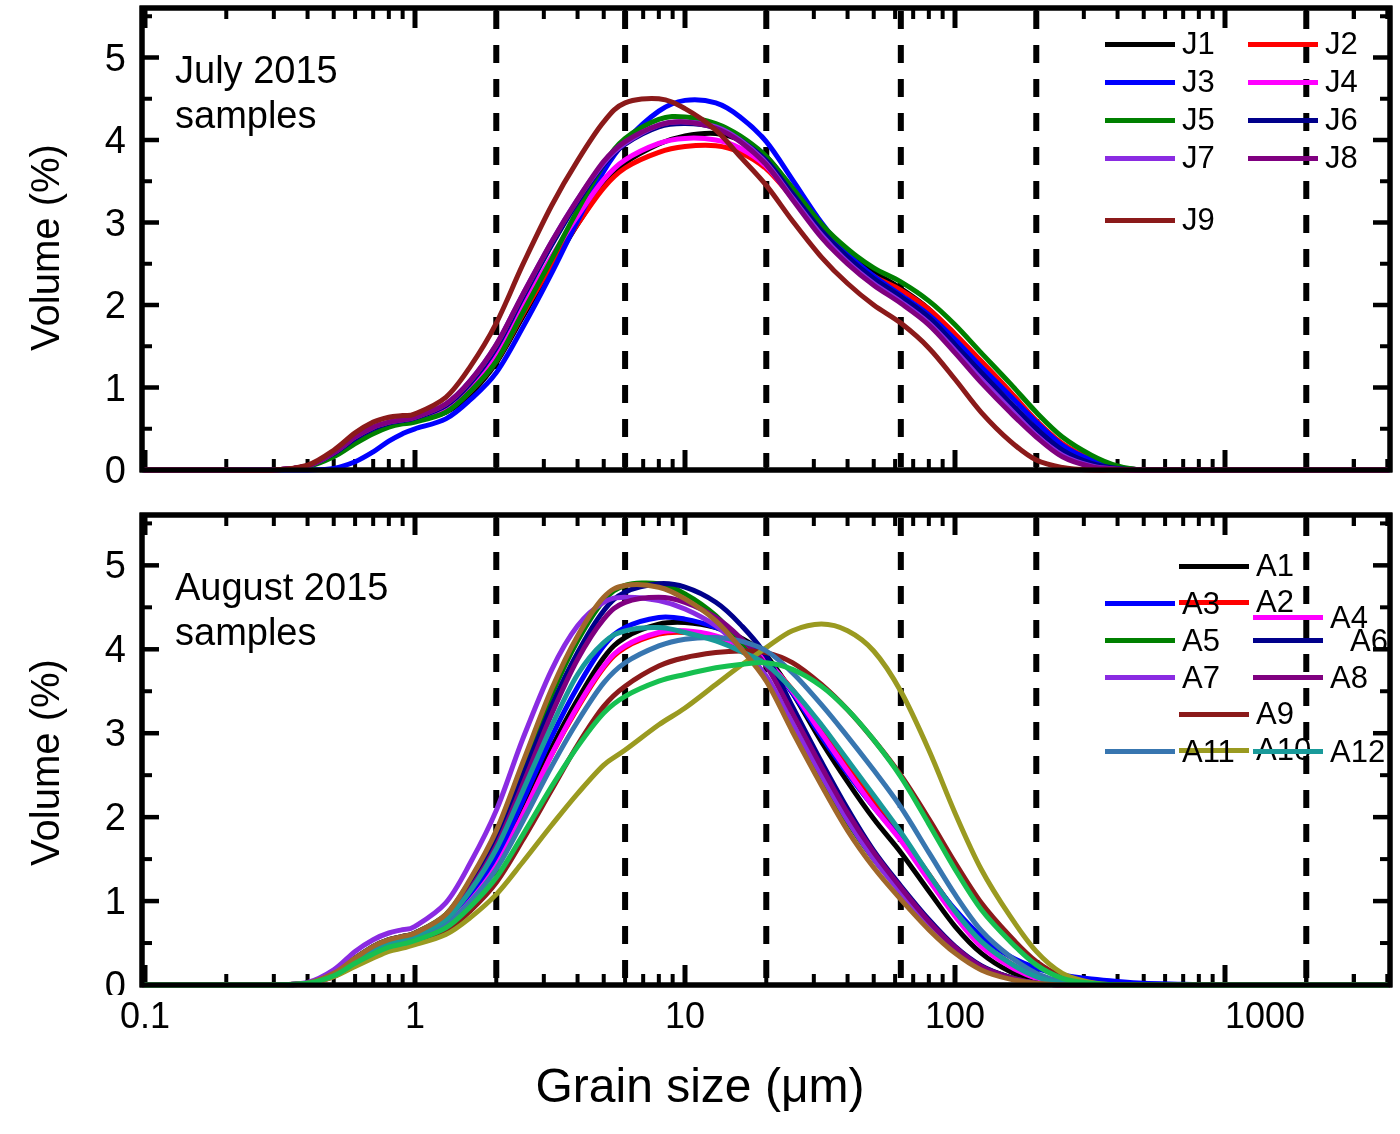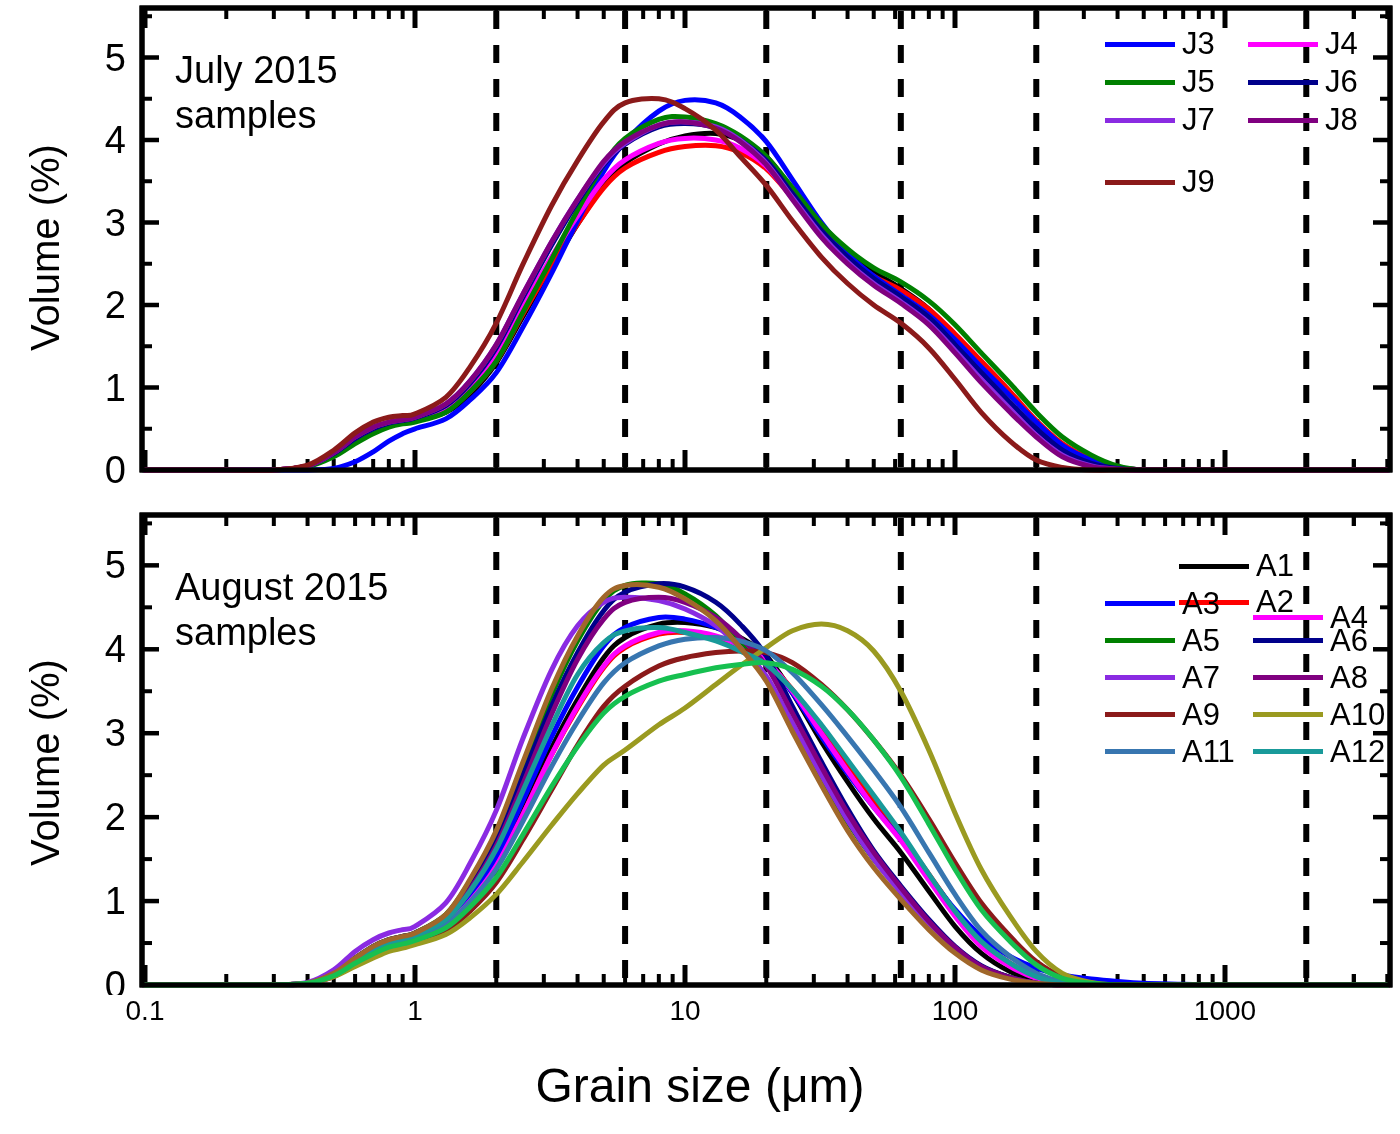--- a/index.html
+++ b/index.html
@@ -5,21 +5,21 @@
   html,body{margin:0;padding:0;background:#fff;}
   body{width:1400px;height:1134px;font-family:"Liberation Sans",sans-serif;overflow:hidden;}
   #root{position:relative;width:1400px;height:1134px;background:#fff;}
   .panel{position:absolute;}
   .ylabel{
     position:absolute;font-size:40px;color:#000;
     transform-origin:center center;white-space:nowrap;
   }
   .annot{position:absolute;font-size:38px;color:#000;line-height:1.18;white-space:pre-line;}
   .xlabel{position:absolute;font-size:48px;color:#000;white-space:nowrap;}
-  .ticklab{position:absolute;font-size:28px;color:#000;white-space:nowrap;}
+  .ticklab{position:absolute;font-size:36px;color:#000;white-space:nowrap;}
   .legbox{position:absolute;}
   .legrow{display:flex;align-items:center;}
   .legitem{display:flex;align-items:center;}
   .legline{display:inline-block;height:5px;}
   .legtxt{font-size:31px;color:#000;margin-left:7px;white-space:nowrap;}
   svg{display:block;}
 </style>
 </head>
 <body>
 
@@ -162,20 +162,30 @@
         <path d="M145.0,470.0C158.5,470.0 204.8,470.0 226.3,470.0C247.7,470.0 260.3,470.7 273.8,470.0C287.4,469.3 297.6,468.6 307.6,465.9C317.5,463.1 325.8,458.0 333.7,453.5C341.6,449.0 348.5,442.8 355.1,438.6C361.7,434.5 367.6,431.4 373.2,428.8C378.8,426.1 383.9,424.4 388.8,423.0C393.7,421.6 398.3,421.3 402.6,420.5C407.0,419.7 407.8,420.5 415.0,418.0C422.2,415.5 436.6,411.4 445.8,405.6C455.0,399.9 461.7,393.0 470.1,383.4C478.5,373.8 487.6,362.1 496.3,347.9C505.0,333.7 513.3,315.4 522.4,298.4C531.6,281.3 542.2,261.7 551.4,245.6C560.6,229.5 568.8,215.3 577.6,201.9C586.3,188.4 595.8,174.4 603.7,164.7C611.6,155.1 615.9,150.4 625.1,144.1C634.3,137.8 648.9,130.2 658.8,126.8C668.8,123.4 675.5,123.4 685.0,123.5C694.5,123.6 706.6,124.9 715.8,127.6C725.0,130.4 731.7,134.5 740.1,140.0C748.5,145.5 757.6,151.7 766.3,160.6C775.0,169.6 783.3,181.9 792.4,193.6C801.6,205.3 812.2,220.2 821.4,230.7C830.6,241.3 838.8,249.2 847.6,257.1C856.3,265.1 864.8,272.0 873.7,278.6C882.6,285.2 891.6,290.3 900.8,296.8C910.0,303.2 919.8,309.4 928.8,317.4C937.9,325.4 946.3,335.4 955.0,344.6C963.7,353.8 972.0,363.0 981.2,372.6C990.4,382.3 1000.9,393.0 1010.1,402.4C1019.3,411.7 1027.6,420.8 1036.3,428.8C1045.0,436.7 1053.3,444.4 1062.4,450.2C1071.6,456.0 1082.2,460.4 1091.4,463.4C1100.6,466.4 1108.8,467.3 1117.6,468.4C1126.3,469.5 1132.8,469.7 1143.7,470.0C1154.7,470.3 1169.6,470.0 1183.2,470.0C1196.7,470.0 1204.5,470.0 1225.0,470.0C1245.5,470.0 1279.2,470.0 1306.3,470.0C1333.4,470.0 1374.0,470.0 1387.6,470.0" fill="none" stroke="#00008b" stroke-width="5" stroke-linejoin="round" stroke-linecap="round"></path>
         <path d="M145.0,470.0C158.5,470.0 204.8,470.0 226.3,470.0C247.7,470.0 260.3,470.7 273.8,470.0C287.4,469.3 297.6,468.8 307.6,465.9C317.5,463.0 325.8,457.5 333.7,452.7C341.6,447.9 348.5,441.3 355.1,437.0C361.7,432.7 367.6,429.6 373.2,427.1C378.8,424.6 383.9,423.4 388.8,422.1C393.7,420.9 398.3,420.5 402.6,419.7C407.0,418.9 407.8,419.8 415.0,417.2C422.2,414.6 436.6,410.1 445.8,404.0C455.0,397.9 461.7,390.8 470.1,380.9C478.5,371.0 487.6,358.9 496.3,344.6C505.0,330.3 513.3,312.2 522.4,295.1C531.6,278.1 542.2,258.3 551.4,242.3C560.6,226.3 568.8,212.6 577.6,199.4C586.3,186.2 595.8,172.4 603.7,163.1C611.6,153.7 615.9,149.6 625.1,143.3C634.3,137.0 648.9,128.7 658.8,125.1C668.8,121.6 675.5,121.6 685.0,121.9C694.5,122.1 706.6,123.8 715.8,126.8C725.0,129.8 731.7,134.0 740.1,140.0C748.5,146.0 757.6,153.5 766.3,163.1C775.0,172.7 783.3,185.8 792.4,197.8C801.6,209.7 812.2,224.1 821.4,234.9C830.6,245.6 838.8,254.0 847.6,262.1C856.3,270.2 864.8,276.9 873.7,283.5C882.6,290.1 891.6,295.1 900.8,301.7C910.0,308.3 919.8,315.0 928.8,323.1C937.9,331.3 946.3,341.0 955.0,350.4C963.7,359.7 972.0,369.5 981.2,379.3C990.4,389.0 1000.9,399.6 1010.1,408.9C1019.3,418.3 1027.6,427.7 1036.3,435.4C1045.0,443.1 1053.3,450.1 1062.4,455.1C1071.6,460.2 1082.2,463.5 1091.4,465.9C1100.6,468.2 1108.8,468.5 1117.6,469.2C1126.3,469.9 1132.8,469.9 1143.7,470.0C1154.7,470.1 1169.6,470.0 1183.2,470.0C1196.7,470.0 1204.5,470.0 1225.0,470.0C1245.5,470.0 1279.2,470.0 1306.3,470.0C1333.4,470.0 1374.0,470.0 1387.6,470.0" fill="none" stroke="#8a2be2" stroke-width="5" stroke-linejoin="round" stroke-linecap="round"></path>
         <path d="M145.0,470.0C158.5,470.0 204.8,470.0 226.3,470.0C247.7,470.0 260.3,470.7 273.8,470.0C287.4,469.3 297.6,468.8 307.6,465.9C317.5,463.0 325.8,457.5 333.7,452.7C341.6,447.9 348.5,441.3 355.1,437.0C361.7,432.7 367.6,429.6 373.2,427.1C378.8,424.6 383.9,423.4 388.8,422.1C393.7,420.9 398.3,420.5 402.6,419.7C407.0,418.9 407.8,419.8 415.0,417.2C422.2,414.6 436.6,410.1 445.8,404.0C455.0,397.9 461.7,390.8 470.1,380.9C478.5,371.0 487.6,358.9 496.3,344.6C505.0,330.3 513.3,312.2 522.4,295.1C531.6,278.1 542.2,258.3 551.4,242.3C560.6,226.3 568.8,212.9 577.6,199.4C586.3,185.9 595.8,171.1 603.7,161.4C611.6,151.8 615.9,147.7 625.1,141.6C634.3,135.6 648.9,128.4 658.8,125.1C668.8,121.8 675.5,121.3 685.0,121.9C694.5,122.4 706.6,125.1 715.8,128.4C725.0,131.7 731.7,135.6 740.1,141.6C748.5,147.7 757.6,155.1 766.3,164.7C775.0,174.4 783.3,187.3 792.4,199.4C801.6,211.5 812.2,226.6 821.4,237.3C830.6,248.1 838.8,255.8 847.6,263.8C856.3,271.7 864.8,278.6 873.7,285.2C882.6,291.8 891.6,296.7 900.8,303.3C910.0,309.9 919.8,316.5 928.8,324.8C937.9,333.0 946.3,343.2 955.0,352.9C963.7,362.5 972.0,372.7 981.2,382.6C990.4,392.4 1000.9,403.2 1010.1,412.3C1019.3,421.3 1027.6,429.6 1036.3,437.0C1045.0,444.4 1053.3,451.9 1062.4,456.8C1071.6,461.8 1082.2,464.6 1091.4,466.7C1100.6,468.8 1108.8,468.6 1117.6,469.2C1126.3,469.7 1132.8,469.9 1143.7,470.0C1154.7,470.1 1169.6,470.0 1183.2,470.0C1196.7,470.0 1204.5,470.0 1225.0,470.0C1245.5,470.0 1279.2,470.0 1306.3,470.0C1333.4,470.0 1374.0,470.0 1387.6,470.0" fill="none" stroke="#800080" stroke-width="5" stroke-linejoin="round" stroke-linecap="round"></path>
         <path d="M145.0,470.0C158.5,470.0 204.8,470.0 226.3,470.0C247.7,470.0 260.3,470.8 273.8,470.0C287.4,469.2 297.6,468.4 307.6,465.1C317.5,461.8 325.8,455.6 333.7,450.2C341.6,444.8 348.5,437.6 355.1,432.9C361.7,428.2 367.6,424.8 373.2,422.1C378.8,419.5 383.9,418.3 388.8,417.2C393.7,416.1 398.3,416.1 402.6,415.6C407.0,415.0 407.8,416.9 415.0,413.9C422.2,410.9 436.6,405.2 445.8,397.4C455.0,389.6 461.7,379.3 470.1,366.9C478.5,354.5 487.6,340.1 496.3,323.1C505.0,306.2 513.3,284.9 522.4,265.4C531.6,245.9 542.2,223.5 551.4,206.0C560.6,188.5 568.8,174.6 577.6,160.6C586.3,146.6 595.8,131.5 603.7,121.9C611.6,112.2 615.9,106.7 625.1,102.9C634.3,99.0 648.9,97.8 658.8,98.8C668.8,99.7 675.5,103.4 685.0,108.6C694.5,113.9 706.6,122.1 715.8,130.1C725.0,138.1 731.7,147.3 740.1,156.5C748.5,165.7 757.6,174.7 766.3,185.4C775.0,196.1 783.3,208.9 792.4,220.8C801.6,232.8 812.2,246.7 821.4,257.1C830.6,267.6 838.8,275.6 847.6,283.5C856.3,291.5 864.8,298.4 873.7,305.0C882.6,311.6 891.6,316.0 900.8,323.1C910.0,330.3 919.8,338.5 928.8,347.9C937.9,357.3 946.3,368.5 955.0,379.3C963.7,390.0 972.0,401.9 981.2,412.3C990.4,422.6 1000.9,433.1 1010.1,441.1C1019.3,449.1 1027.6,455.7 1036.3,460.1C1045.0,464.5 1053.3,465.9 1062.4,467.5C1071.6,469.2 1082.2,469.6 1091.4,470.0C1100.6,470.4 1108.8,470.0 1117.6,470.0C1126.3,470.0 1132.8,470.0 1143.7,470.0C1154.7,470.0 1169.6,470.0 1183.2,470.0C1196.7,470.0 1204.5,470.0 1225.0,470.0C1245.5,470.0 1279.2,470.0 1306.3,470.0C1333.4,470.0 1374.0,470.0 1387.6,470.0" fill="none" stroke="#8b1a1a" stroke-width="5" stroke-linejoin="round" stroke-linecap="round"></path>
         <rect x="142" y="8" width="1248" height="462" fill="none" stroke="#000" stroke-width="5"></rect>
       </svg>
   </div>
   <div class="annot" style="left:175px;top:48px;width:290px;">July 2015
 samples</div>
   <div class="legbox" id="leg-top" style="left:1105px;top:25px;">
+      <div class="legrow" style="height: 38px;">
+        <div class="legitem" style="width: 143px;">
+          <span class="legline" style="width: 70px; background: rgb(0, 0, 0);"></span>
+          <span class="legtxt">J1</span>
+        </div>
+        <div class="legitem" style="width: 143px;">
+          <span class="legline" style="width: 70px; background: rgb(255, 0, 0);"></span>
+          <span class="legtxt">J2</span>
+        </div>
+      </div>
       <div class="legrow" style="height: 38px;">
         <div class="legitem" style="width: 143px; text-align: right;">
           <span class="legline" style="width: 70px; background: rgb(0, 0, 255);"></span>
           <span class="legtxt">J3</span>
         </div>
         <div class="legitem" style="width: 143px;">
           <span class="legline" style="width: 70px; background: rgb(255, 0, 255);"></span>
           <span class="legtxt">J4</span>
         </div>
       </div>
@@ -371,36 +381,36 @@
         <div class="legitem" style="width: 148px; margin-top: 28px;">
           <span class="legline" style="width: 70px; background: rgb(255, 0, 255);"></span>
           <span class="legtxt">A4</span>
         </div>
       </div>
       <div class="legrow" style="height: 37px;">
         <div class="legitem" style="width: 148px;">
           <span class="legline" style="width: 70px; background: rgb(0, 128, 0);"></span>
           <span class="legtxt">A5</span>
         </div>
-        <div class="legitem" style="width: 148px;">
+        <div class="legitem" style="width: 148px; gap: 20px;">
           <span class="legline" style="width: 70px; background: rgb(0, 0, 139);"></span>
           <span class="legtxt">A6</span>
         </div>
       </div>
       <div class="legrow" style="height: 37px;">
         <div class="legitem" style="width: 148px;">
           <span class="legline" style="width: 70px; background: rgb(138, 43, 226);"></span>
           <span class="legtxt">A7</span>
         </div>
         <div class="legitem" style="width: 148px;">
           <span class="legline" style="width: 70px; background: rgb(128, 0, 128);"></span>
           <span class="legtxt">A8</span>
         </div>
       </div>
-      <div class="legrow" style="height: 37px;">
+      <div class="legrow" style="height: 37px; flex-direction: column;">
         <div class="legitem" style="width: 148px;">
           <span class="legline" style="width: 70px; background: rgb(139, 26, 26);"></span>
           <span class="legtxt">A9</span>
         </div>
         <div class="legitem" style="width: 148px;">
           <span class="legline" style="width: 70px; background: rgb(154, 154, 32);"></span>
           <span class="legtxt">A10</span>
         </div>
       </div>
       <div class="legrow" style="height: 37px;">
@@ -413,18 +423,18 @@
           <span class="legtxt">A12</span>
         </div>
       </div>
     </div>
 
   <div id="xticks">
       <div class="ticklab" style="left: 65px; top: 995px; width: 160px; text-align: center;">0.1</div>
       <div class="ticklab" style="left: 335px; top: 995px; width: 160px; text-align: center;">1</div>
       <div class="ticklab" style="left: 605px; top: 995px; width: 160px; text-align: center;">10</div>
       <div class="ticklab" style="left: 875px; top: 995px; width: 160px; text-align: center;">100</div>
-      <div class="ticklab" style="left: 1145px; top: 995px; width: 160px; text-align: center;">1000</div>
+      <div class="ticklab" style="left: 1145px; top: 995px; width: 160px; text-align: right;">1000</div>
     </div>
 
   <div class="xlabel" style="left:0px;top:1058px;width:1400px;text-align:center;">Grain size (μm)</div>
 
 </div>
 
 </body></html>

